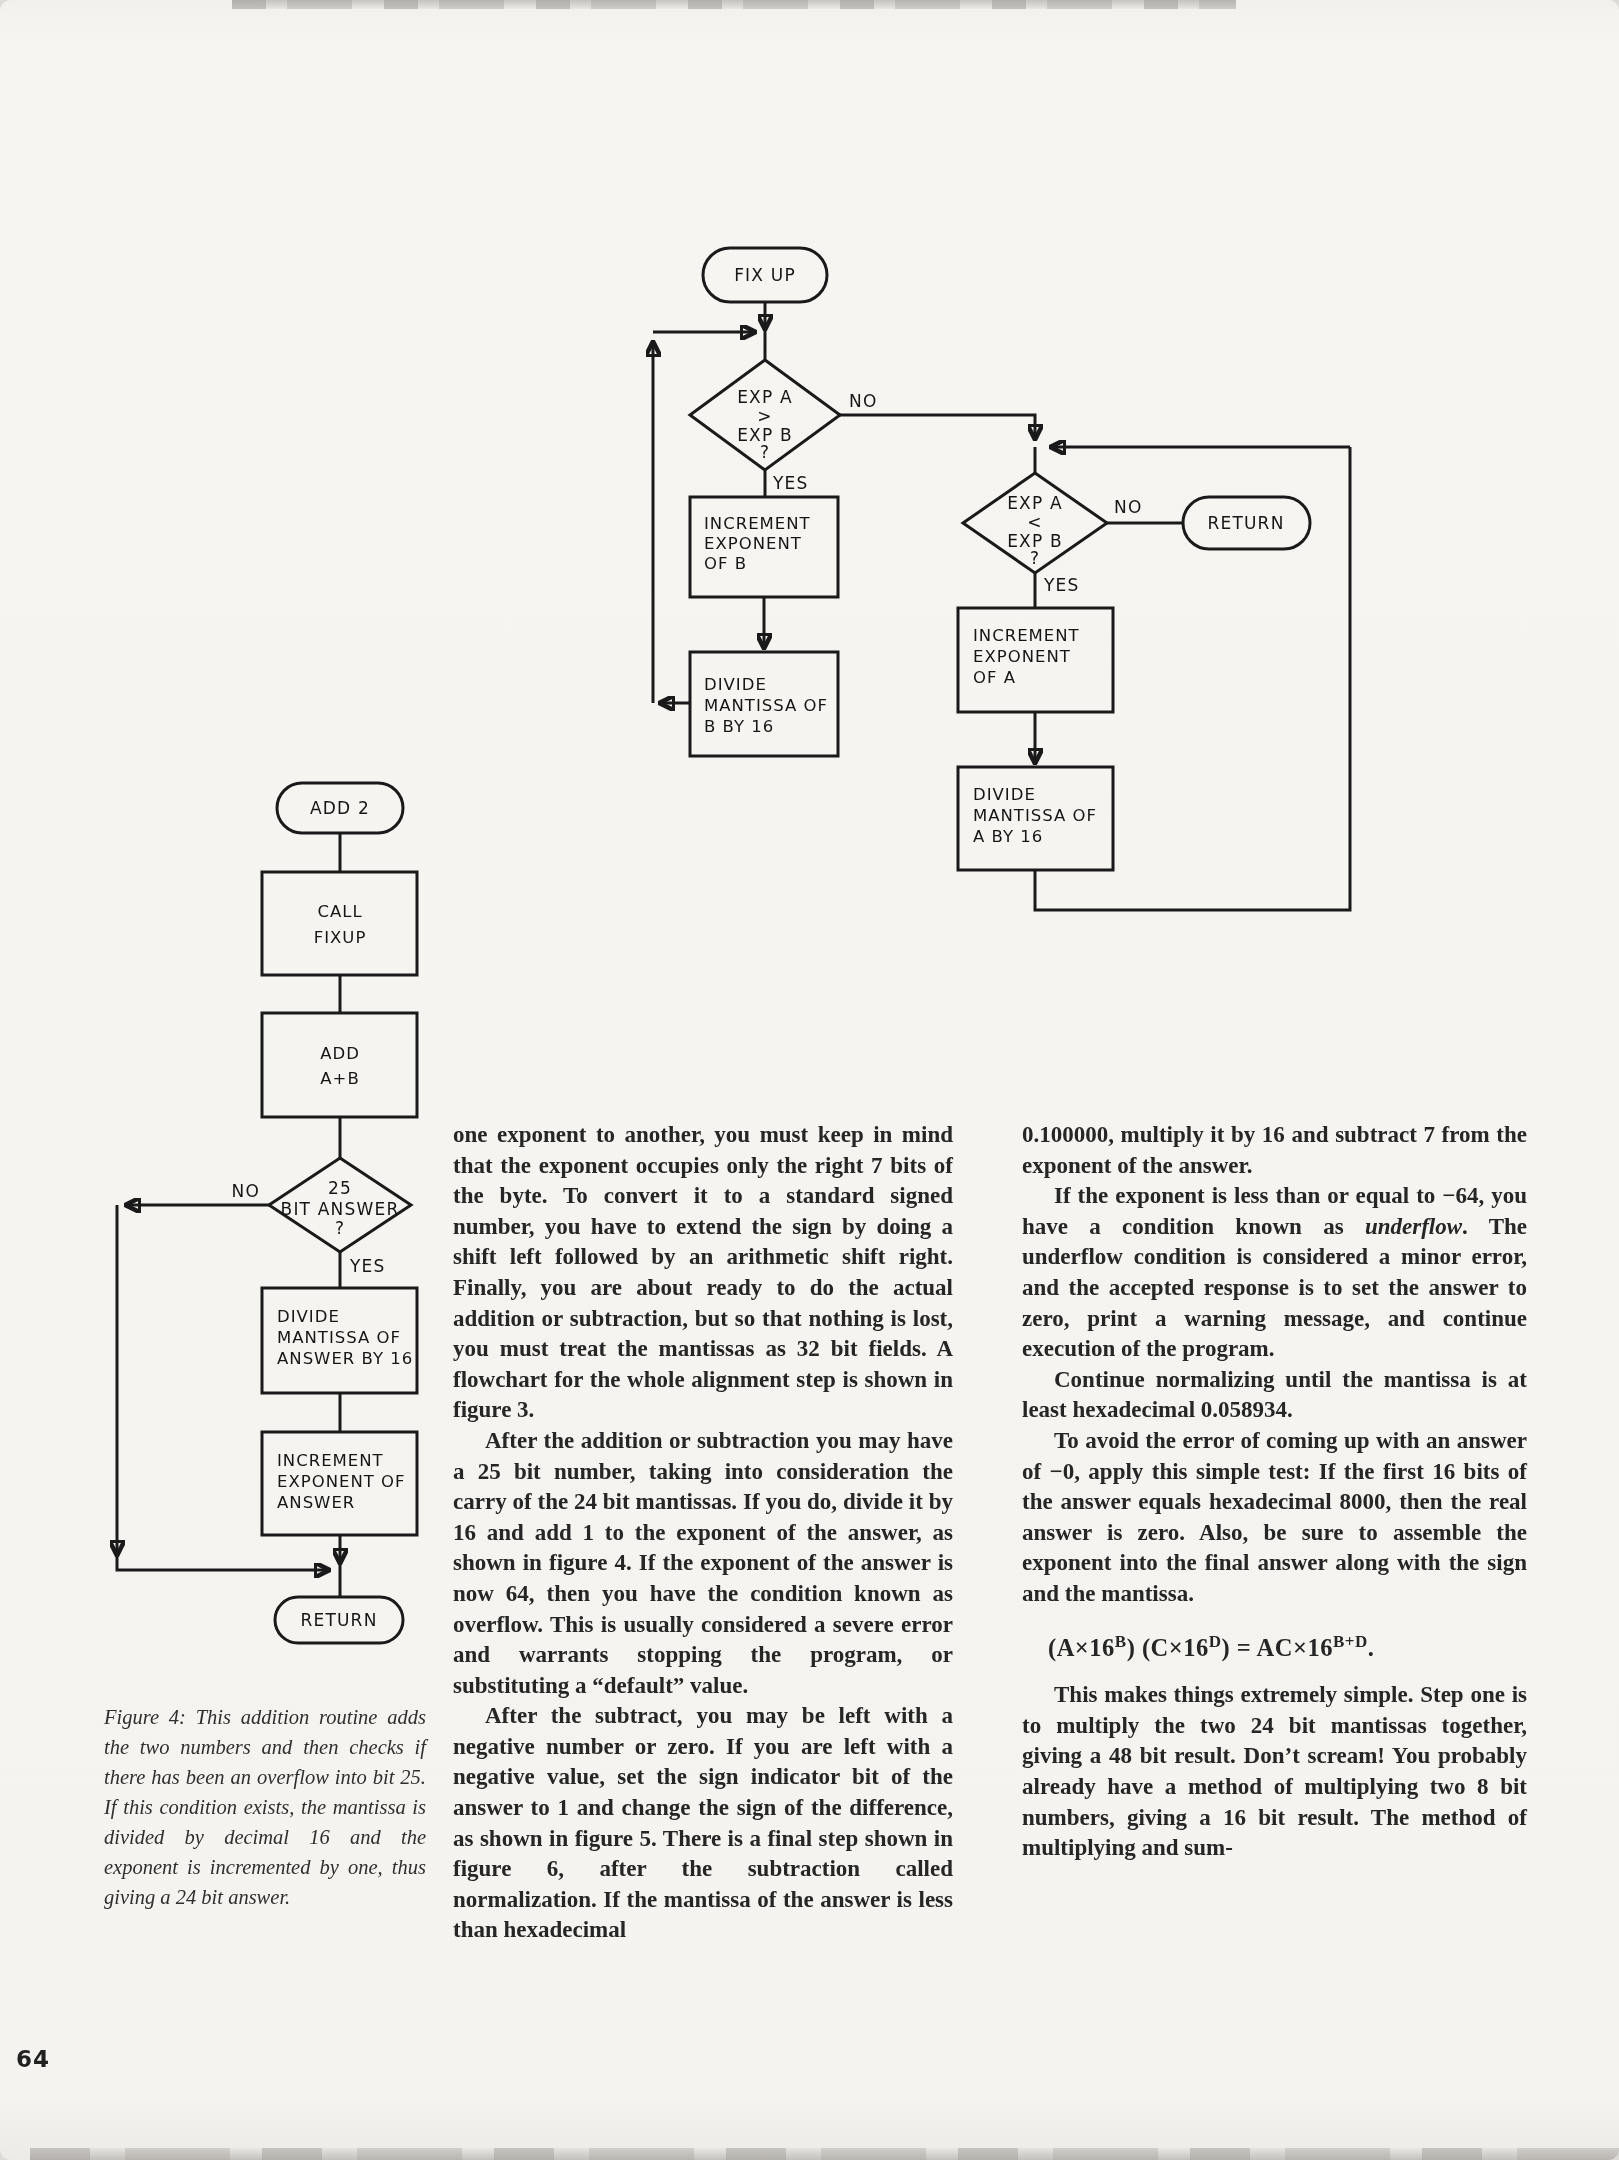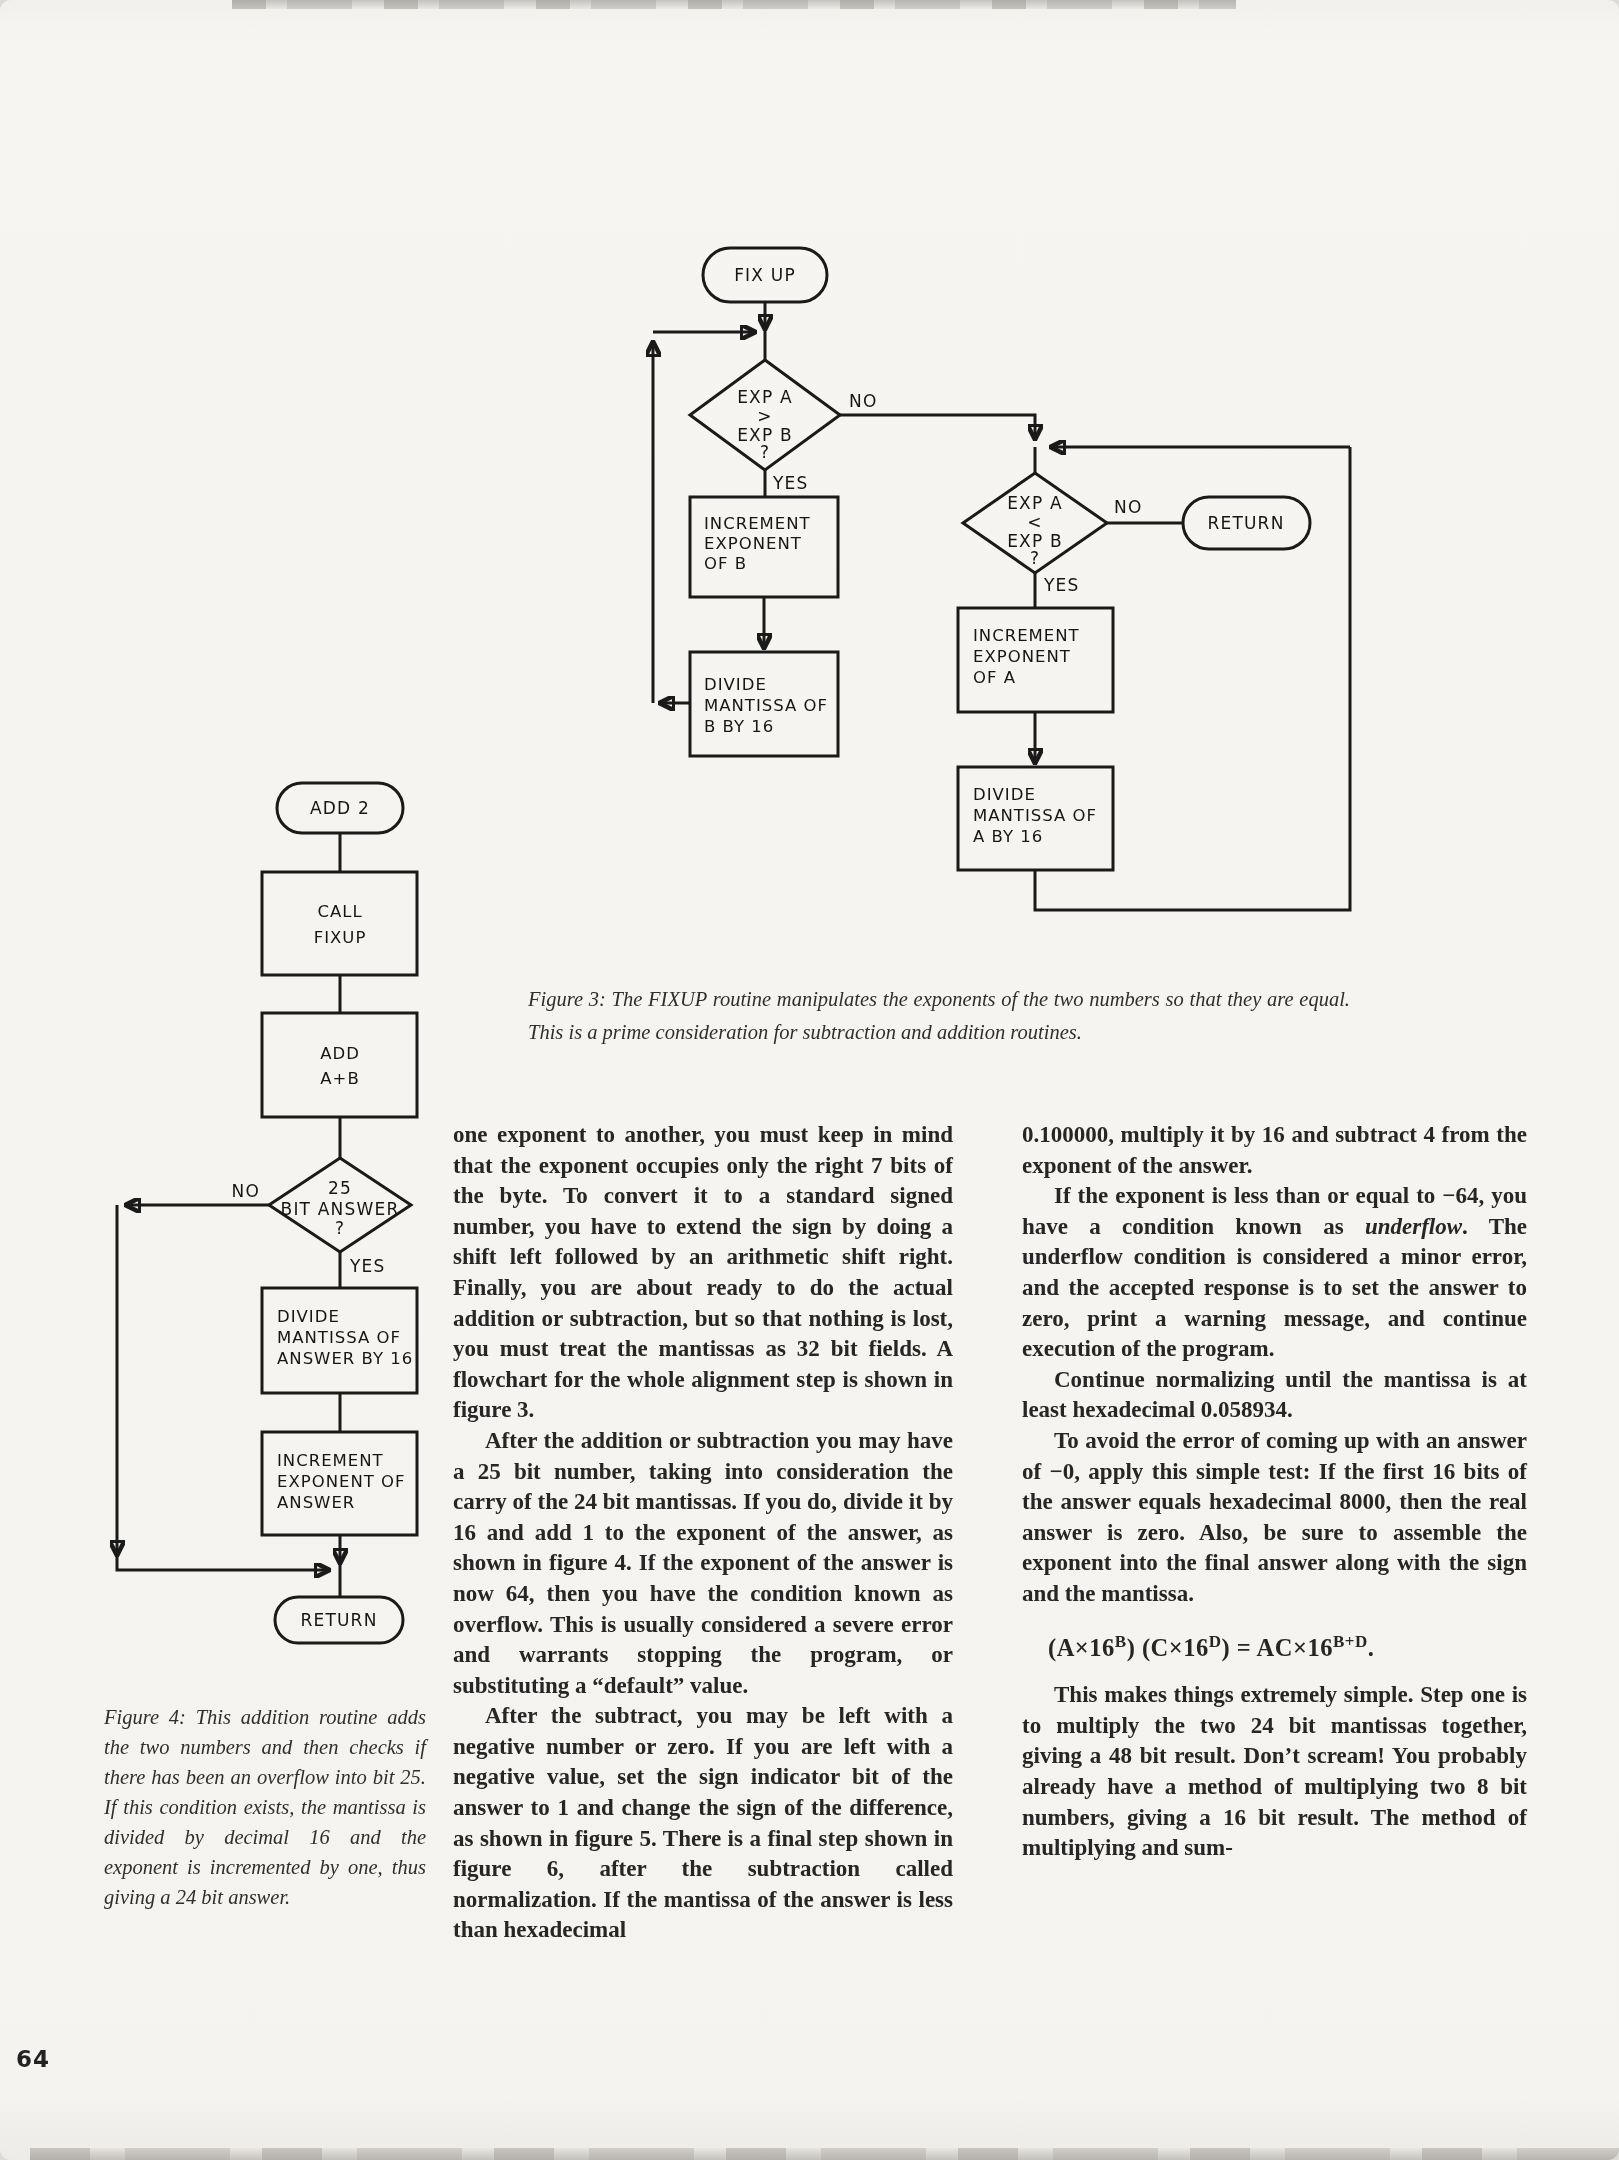--- a/index.html
+++ b/index.html
@@ -173,31 +173,30 @@
     <text class="bx" x="277" y="1466">INCREMENT</text>
     <text class="bx" x="277" y="1487">EXPONENT OF</text>
     <text class="bx" x="277" y="1508">ANSWER</text>
 
     <path d="M340,1535 V1560" marker-end="url(#ar4)"></path>
     <path d="M340,1564 V1597"></path>
     <rect x="275" y="1597" width="128" height="46" rx="23"></rect>
     <text class="ctr" x="339" y="1626">RETURN</text>
   </svg>
 
-  <div class="caption" id="fig3cap">Figure 3: The FIXUP routine manipulates the exponents of the two numbers so that they are equal. This is a prime consideration for subtraction and addition routines.</div>
   <div class="caption" id="fig4cap">Figure 4: This addition routine adds the two numbers and then checks if there has been an overflow into bit 25. If this condition exists, the mantissa is divided by decimal 16 and the exponent is incremented by one, thus giving a 24 bit answer.</div>
 
   <div class="col" id="col1">
     <p class="noindent">one exponent to another, you must keep in mind that the exponent occupies only the right 7 bits of the byte. To convert it to a standard signed number, you have to extend the sign by doing a shift left followed by an arithmetic shift right. Finally, you are about ready to do the actual addition or subtraction, but so that nothing is lost, you must treat the mantissas as 32 bit fields. A flowchart for the whole alignment step is shown in figure 3.</p>
     <p>After the addition or subtraction you may have a 25 bit number, taking into consideration the carry of the 24 bit mantissas. If you do, divide it by 16 and add 1 to the exponent of the answer, as shown in figure 4. If the exponent of the answer is now 64, then you have the condition known as overflow. This is usually considered a severe error and warrants stopping the program, or substituting a “default” value.</p>
     <p>After the subtract, you may be left with a negative number or zero. If you are left with a negative value, set the sign indicator bit of the answer to 1 and change the sign of the difference, as shown in figure 5. There is a final step shown in figure 6, after the subtraction called normalization. If the mantissa of the answer is less than hexadecimal</p>
   </div>
 
   <div class="col" id="col2">
-    <p class="noindent">0.100000, multiply it by 16 and subtract 4 from the exponent of the answer.</p>
+    <p class="noindent">0.100000, multiply it by 16 and subtract 7 from the exponent of the answer.</p>
     <p><span>If the exponent is less than or equal to −64, you have a condition known as </span><em>underflow</em><span>. The underflow condition is considered a minor error, and the accepted response is to set the answer to zero, print a warning message, and continue execution of the program.</span></p>
     <p>Continue normalizing until the mantissa is at least hexadecimal 0.058934.</p>
     <p>To avoid the error of coming up with an answer of −0, apply this simple test: If the first 16 bits of the answer equals hexadecimal 8000, then the real answer is zero. Also, be sure to assemble the exponent into the final answer along with the sign and the mantissa.</p>
     <div class="formula"><span>(A×16</span><sup>B</sup><span>) (C×16</span><sup>D</sup><span>) = AC×16</span><sup>B+D</sup><span>.</span></div>
     <p>This makes things extremely simple. Step one is to multiply the two 24 bit mantissas together, giving a 48 bit result. Don’t scream! You probably already have a method of multiplying two 8 bit numbers, giving a 16 bit result. The method of multiplying and sum-</p>
   </div>
 
   <div class="pagenum">64</div>
 
 </div>

